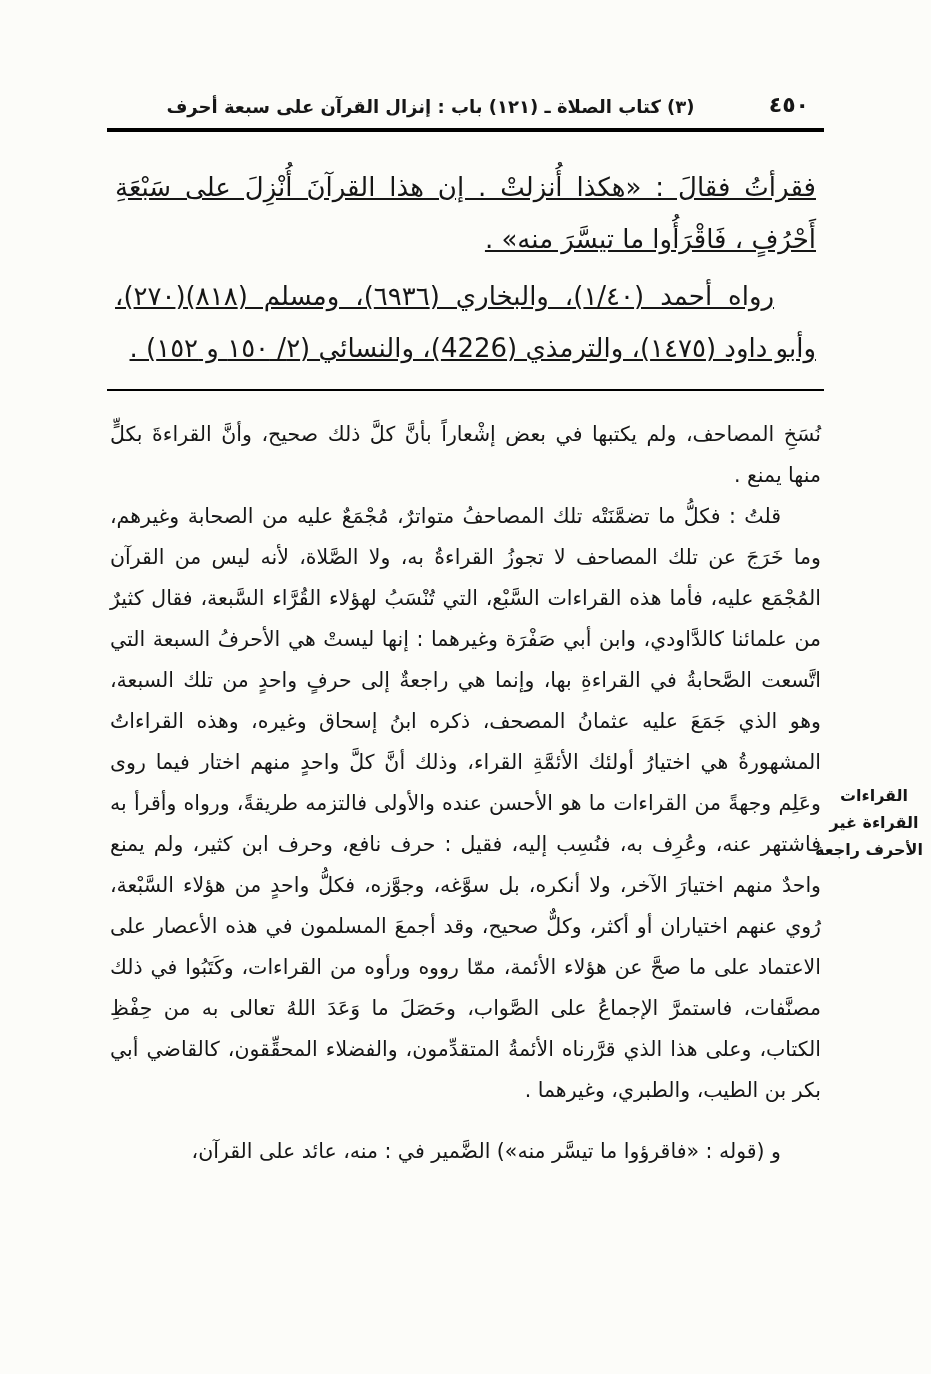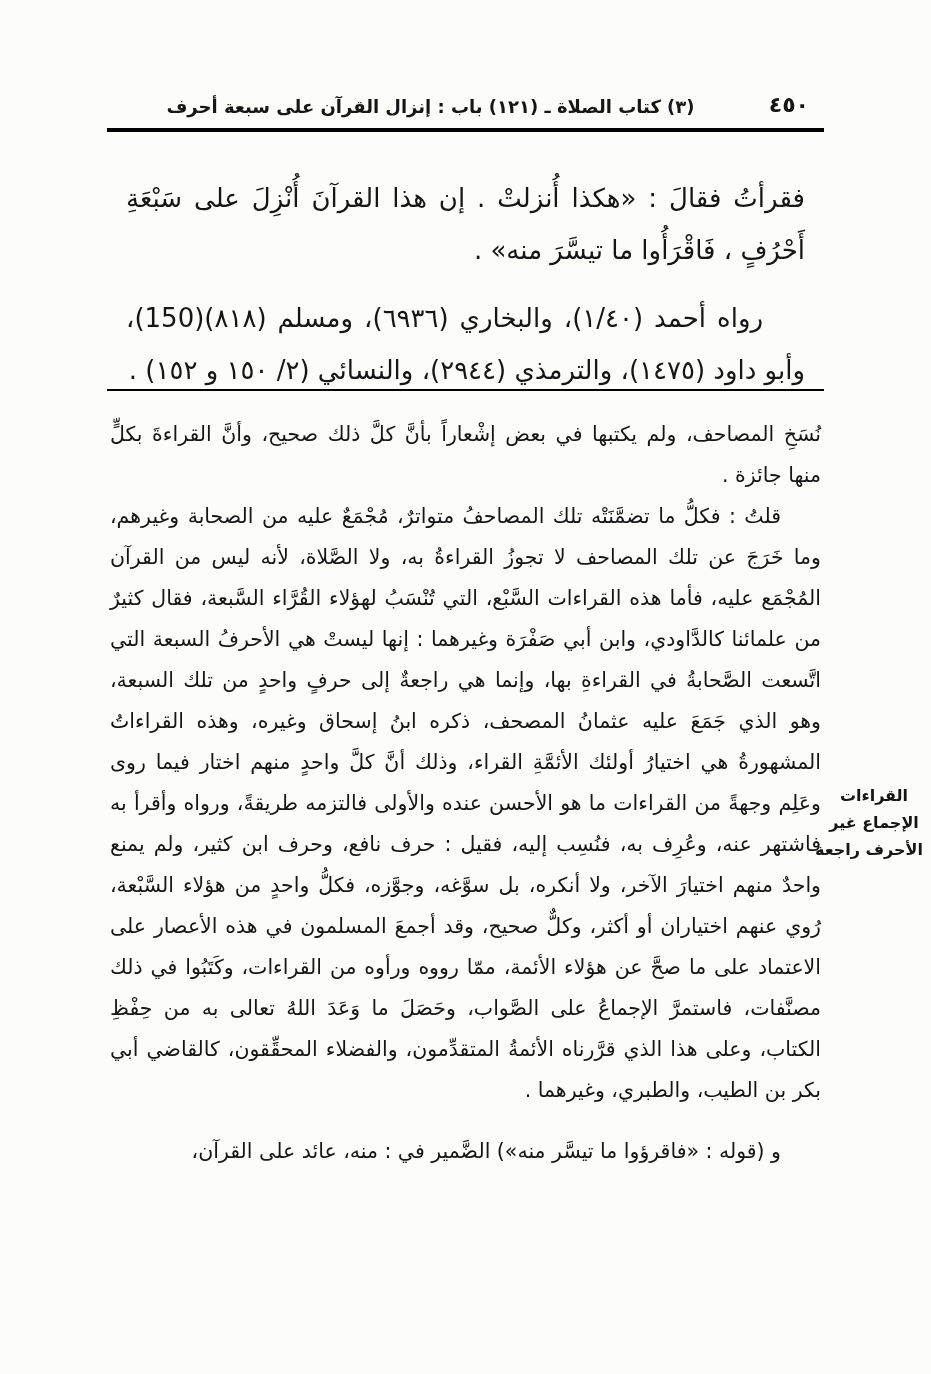--- a/index.html
+++ b/index.html
@@ -57,21 +57,21 @@
   
   .hadith {
     position: absolute;
     top: 156px;
     left: 110px;
     right: 110px;
     font-size: 26px;
     line-height: 52px;
     text-align: justify;
   }
-  .hadith p { margin: 16px; }
+  .hadith p { margin: 5px; text-decoration: underline; }
   .hadith p.indent { text-indent: 42px; margin-top: 4px; }
   
   .section-divider {
     position: absolute;
     top: 389px;
     left: 107px;
     right: 107px;
     height: 2px;
     background: #000;
   }
@@ -108,30 +108,30 @@
 
   <header class="page-header">
     <div class="chapter-heading">(٣) كتاب الصلاة ـ (١٢١) باب : إنزال القرآن على سبعة أحرف</div>
     <div class="page-number">٤٥٠</div>
   </header>
 
   <div class="header-rule"></div>
 
   <section class="hadith">
     <p>فقرأتُ فقالَ : «هكذا أُنزلتْ . إن هذا القرآنَ أُنْزِلَ على سَبْعَةِ أَحْرُفٍ ، فَاقْرَأُوا ما تيسَّرَ منه» .</p>
-    <p class="indent">رواه أحمد (١/٤٠)، والبخاري (٦٩٣٦)، ومسلم (٨١٨)(150)، وأبو داود (١٤٧٥)، والترمذي (٢٩٤٤)، والنسائي (٢/ ١٥٠ و ١٥٢) .</p>
+    <p class="indent">رواه أحمد (١/٤٠)، والبخاري (٦٩٣٦)، ومسلم (٨١٨)(٢٧٠)، وأبو داود (١٤٧٥)، والترمذي (4226)، والنسائي (٢/ ١٥٠ و ١٥٢) .</p>
   </section>
 
   <div class="section-divider"></div>
 
   <section class="commentary">
-    <p>نُسَخِ المصاحف، ولم يكتبها في بعض إشْعاراً بأنَّ كلَّ ذلك صحيح، وأنَّ القراءةَ بكلٍّ منها جائزة .</p>
+    <p>نُسَخِ المصاحف، ولم يكتبها في بعض إشْعاراً بأنَّ كلَّ ذلك صحيح، وأنَّ القراءةَ بكلٍّ منها يمنع .</p>
     <p class="indent">قلتُ : فكلُّ ما تضمَّنَتْه تلك المصاحفُ متواترٌ، مُجْمَعٌ عليه من الصحابة وغيرهم، وما خَرَجَ عن تلك المصاحف لا تجوزُ القراءةُ به، ولا الصَّلاة، لأنه ليس من القرآن المُجْمَع عليه، فأما هذه القراءات السَّبْع، التي تُنْسَبُ لهؤلاء القُرَّاء السَّبعة، فقال كثيرٌ من علمائنا كالدَّاودي، وابن أبي صَفْرَة وغيرهما : إنها ليستْ هي الأحرفُ السبعة التي اتَّسعت الصَّحابةُ في القراءةِ بها، وإنما هي راجعةٌ إلى حرفٍ واحدٍ من تلك السبعة، وهو الذي جَمَعَ عليه عثمانُ المصحف، ذكره ابنُ إسحاق وغيره، وهذه القراءاتُ المشهورةُ هي اختيارُ أولئك الأئمَّةِ القراء، وذلك أنَّ كلَّ واحدٍ منهم اختار فيما روى وعَلِم وجهةً من القراءات ما هو الأحسن عنده والأولى فالتزمه طريقةً، ورواه وأقرأ به فاشتهر عنه، وعُرِف به، فنُسِب إليه، فقيل : حرف نافع، وحرف ابن كثير، ولم يمنع واحدٌ منهم اختيارَ الآخر، ولا أنكره، بل سوَّغه، وجوَّزه، فكلُّ واحدٍ من هؤلاء السَّبْعة، رُوي عنهم اختياران أو أكثر، وكلٌّ صحيح، وقد أجمعَ المسلمون في هذه الأعصار على الاعتماد على ما صحَّ عن هؤلاء الأئمة، ممّا رووه ورأوه من القراءات، وكَتَبُوا في ذلك مصنَّفات، فاستمرَّ الإجماعُ على الصَّواب، وحَصَلَ ما وَعَدَ اللهُ تعالى به من حِفْظِ الكتاب، وعلى هذا الذي قرَّرناه الأئمةُ المتقدِّمون، والفضلاء المحقِّقون، كالقاضي أبي بكر بن الطيب، والطبري، وغيرهما .</p>
     <p class="indent final">و (قوله : «فاقرؤوا ما تيسَّر منه») الضَّمير في : منه، عائد على القرآن،</p>
   </section>
 
   <aside class="margin-note">
     <div>القراءات</div>
-    <div>الإجماع غير</div>
+    <div>القراءة غير</div>
     <div>الأحرف راجعة</div>
   </aside>
 
 </div>
 
 </body></html>

